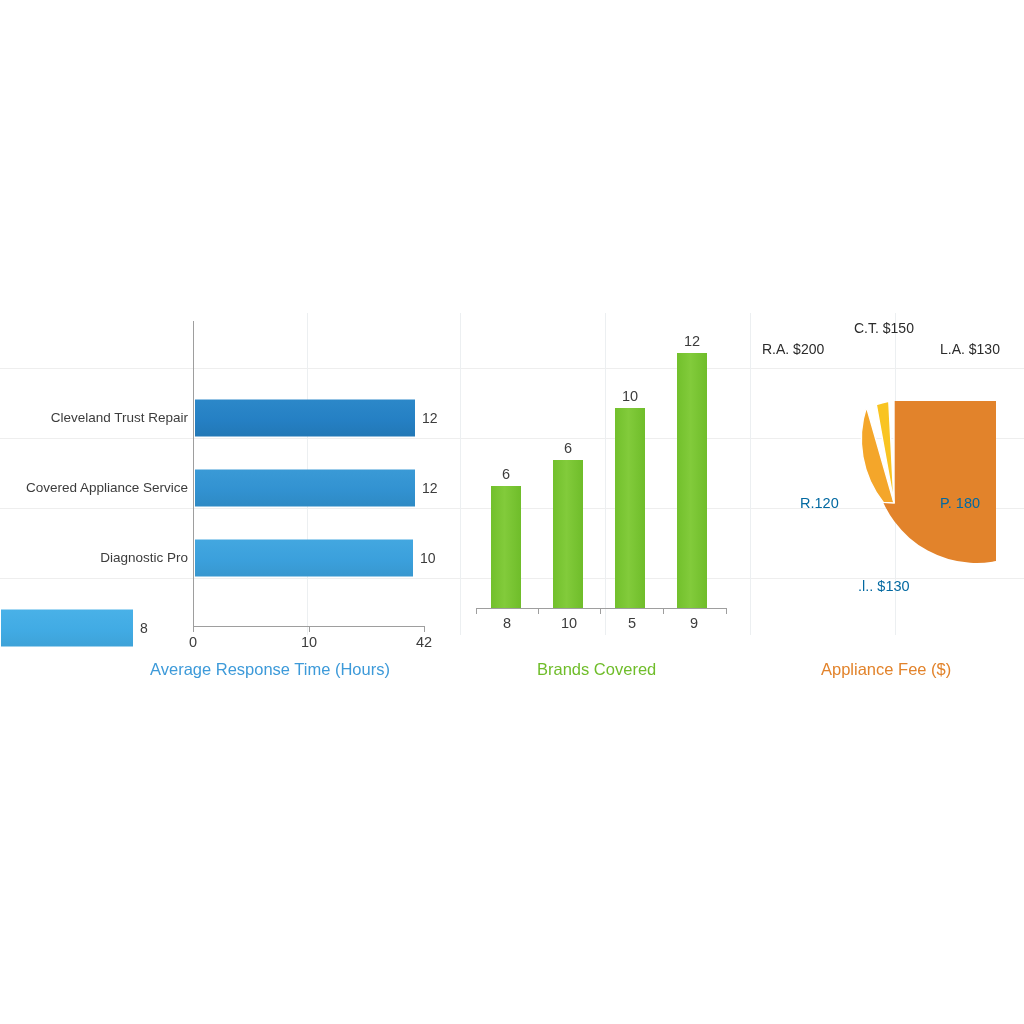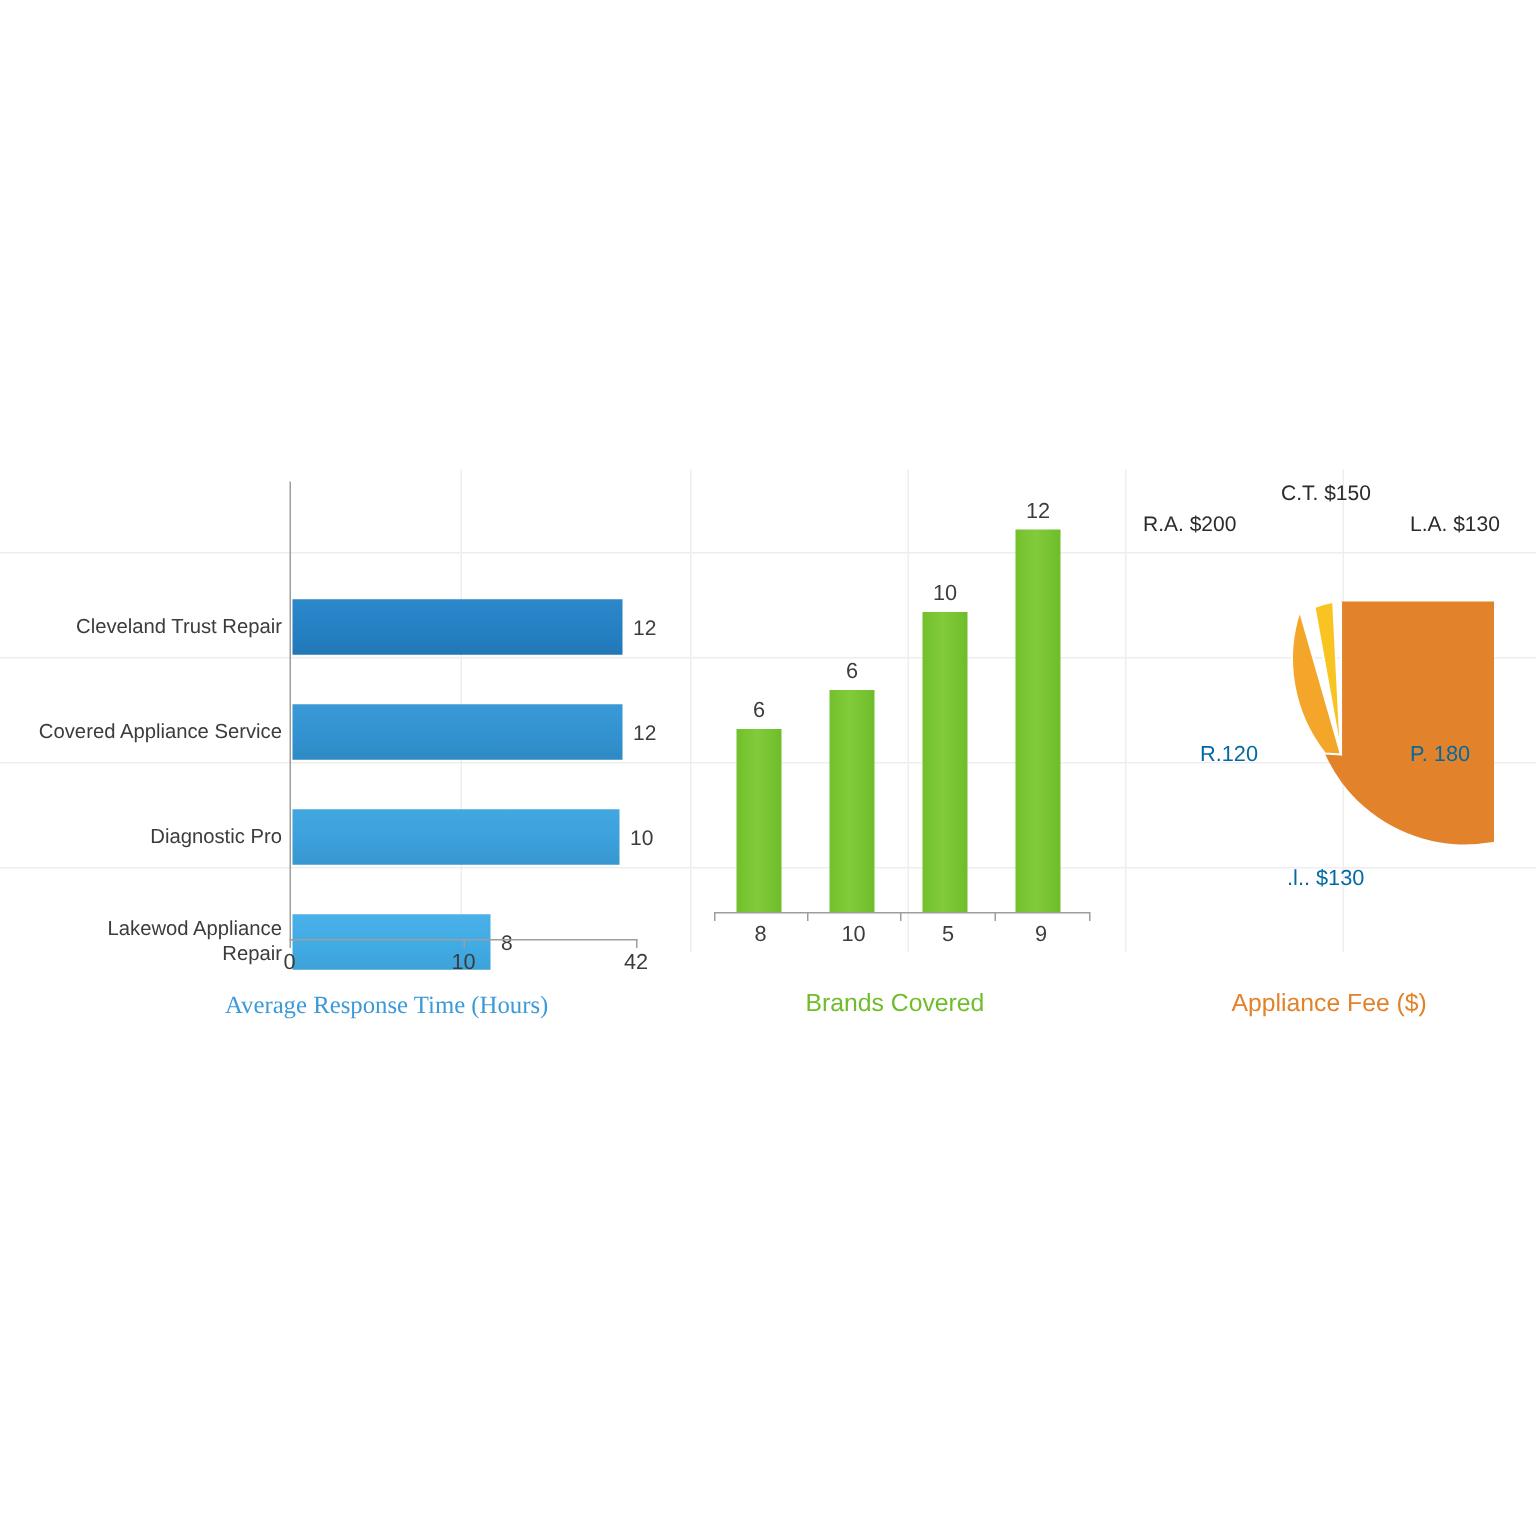--- a/index.html
+++ b/index.html
@@ -79,21 +79,21 @@
   #pie-panel { left: 750px; top: 313px; width: 274px; height: 375px; }
   .pie-wrap { position: absolute; left: 42px; top: 88px; width: 204px; height: 204px; }
   .pie-outlabel {
     position: absolute; font-size: 14px; color: #2b2b2b; white-space: nowrap;
   }
   .pie-inlabel {
     position: absolute; font-size: 14.5px; color: #0369a1; white-space: nowrap;
   }
 
   
-  #bar-h-title { left: 150px; top: 660px; color: #3d9ad9; font-family: Liberation Serif, serif; }
+  #bar-h-title { left: 150px; top: 660px; color: #3d9ad9; }
   #bar-v-title { left: 537px; top: 660px; color: #6fbd2a; }
   #pie-title    { left: 821px; top: 660px; color: #e2832b; }
 </style>
 </head>
 <body>
 
 <div id="canvas">
 
   <div class="grid-layer">
     <div class="hline" style="top:368px"></div>
@@ -132,22 +132,20 @@
 
       <div class="bh-row" style="top:210px">
         <div class="bh-label">Diagnostic Pro</div>
         <div class="bh-bartrack">
           <div class="bh-bar" style="width:218px;background:linear-gradient(to bottom,#43a7e0 0%,#3ba0dc 55%,#3897cf 100%)"></div>
           <div class="bh-val" style="left:226px">10</div>
         </div>
       </div>
 
       <div class="bh-row" style="top:280px">
-        <div class="bh-label">Lakewod Appliance
-Repair</div>
         <div class="bh-bartrack">
           <div class="bh-bar" style="width:132px;background:linear-gradient(to bottom,#49b1e8 0%,#41abe4 55%,#3ea2d8 100%)"></div>
           <div class="bh-val" style="left:140px">8</div>
         </div>
       </div>
 
     </div>
 
     <div class="bh-baseline"></div>
     <div class="bh-tick" style="left:193px"></div>

